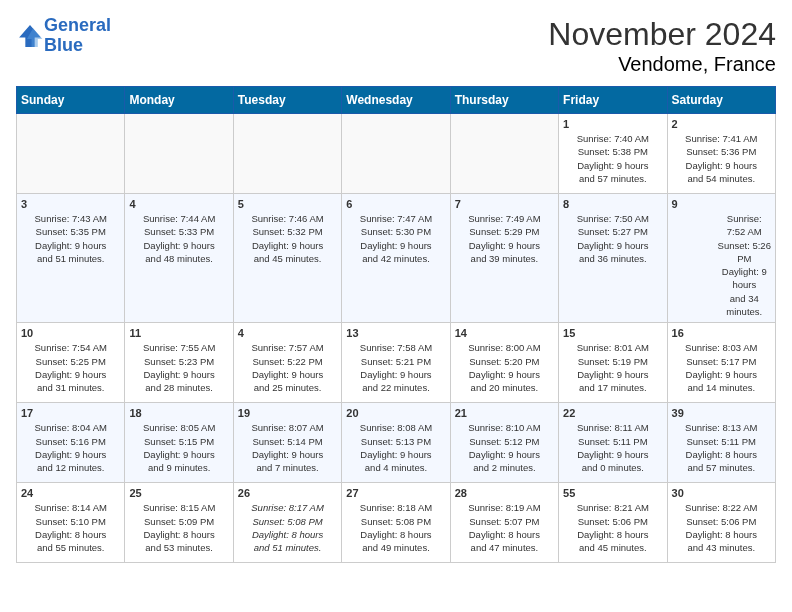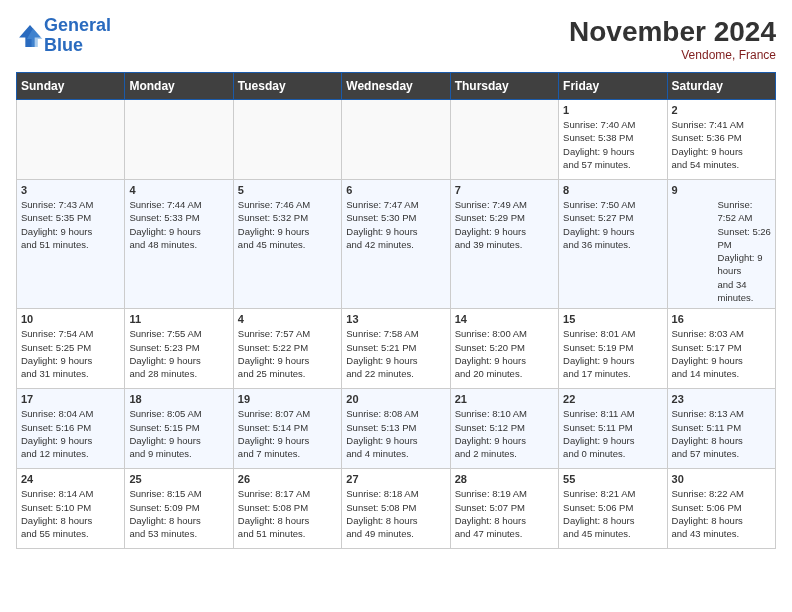--- a/index.html
+++ b/index.html
@@ -30,35 +30,35 @@
       color: #2a6bbf;
     }
     .logo-icon {
       width: 28px;
       height: 28px;
     }
     .title-block {
       text-align: right;
     }
     .month-title {
-      font-size: 28px;
-      font-weight: bold;
+      font-size: 32px;
+      font-weight: normal;
       color: #333;
     }
     .location {
-      font-size: 12px;
-      color: #7f1d1d;
+      font-size: 20px;
+      color: #000000;
     }
     .calendar {
       width: 100%;
       border-collapse: collapse;
       border: 1px solid #ccc;
     }
     .calendar th {
-      background: #404040;
+      background: #0369a1;
       color: #fff;
       font-size: 12px;
       padding: 6px 4px;
       text-align: left;
       border: 1px solid #1a5aaa;
       font-weight: bold;
     }
     .calendar td {
       width: 14.28%;
       vertical-align: top;
@@ -78,20 +78,21 @@
     .day-num {
       font-weight: bold;
       font-size: 11px;
       display: block;
       margin-bottom: 2px;
     }
     .day-info {
       font-size: 9.5px;
       line-height: 1.4;
       color: #333;
+      text-align: center;
     }
     .row-alt td {
       background: #eef3fb;
     }
   </style>
 </head>
 <body>
 
 <div class="header">
   <div class="logo">
@@ -286,21 +287,21 @@
 and 2 minutes.</div>
         </td>
         <td>
           <span class="day-num">22</span>
           <div class="day-info" style="white-space: pre-line;">Sunrise: 8:11 AM
 Sunset: 5:11 PM
 Daylight: 9 hours
 and 0 minutes.</div>
         </td>
         <td>
-          <span class="day-num">23</span>
+          <span class="day-num">39</span>
           <div class="day-info" style="white-space: pre-line;">Sunrise: 8:13 AM
 Sunset: 5:11 PM
 Daylight: 8 hours
 and 57 minutes.</div>
         </td>
       </tr>
       <tr>
         <td>
           <span class="day-num">24</span>
           <div class="day-info" style="white-space: pre-line;">Sunrise: 8:14 AM
@@ -310,21 +311,21 @@
         </td>
         <td>
           <span class="day-num">25</span>
           <div class="day-info" style="white-space: pre-line;">Sunrise: 8:15 AM
 Sunset: 5:09 PM
 Daylight: 8 hours
 and 53 minutes.</div>
         </td>
         <td>
           <span class="day-num">26</span>
-          <div class="day-info" style="white-space: pre-line;">Sunrise: 8:17 AM
+          <div class="day-info" style="white-space: pre-line; font-style: italic;">Sunrise: 8:17 AM
 Sunset: 5:08 PM
 Daylight: 8 hours
 and 51 minutes.</div>
         </td>
         <td>
           <span class="day-num">27</span>
           <div class="day-info" style="white-space: pre-line;">Sunrise: 8:18 AM
 Sunset: 5:08 PM
 Daylight: 8 hours
 and 49 minutes.</div>

